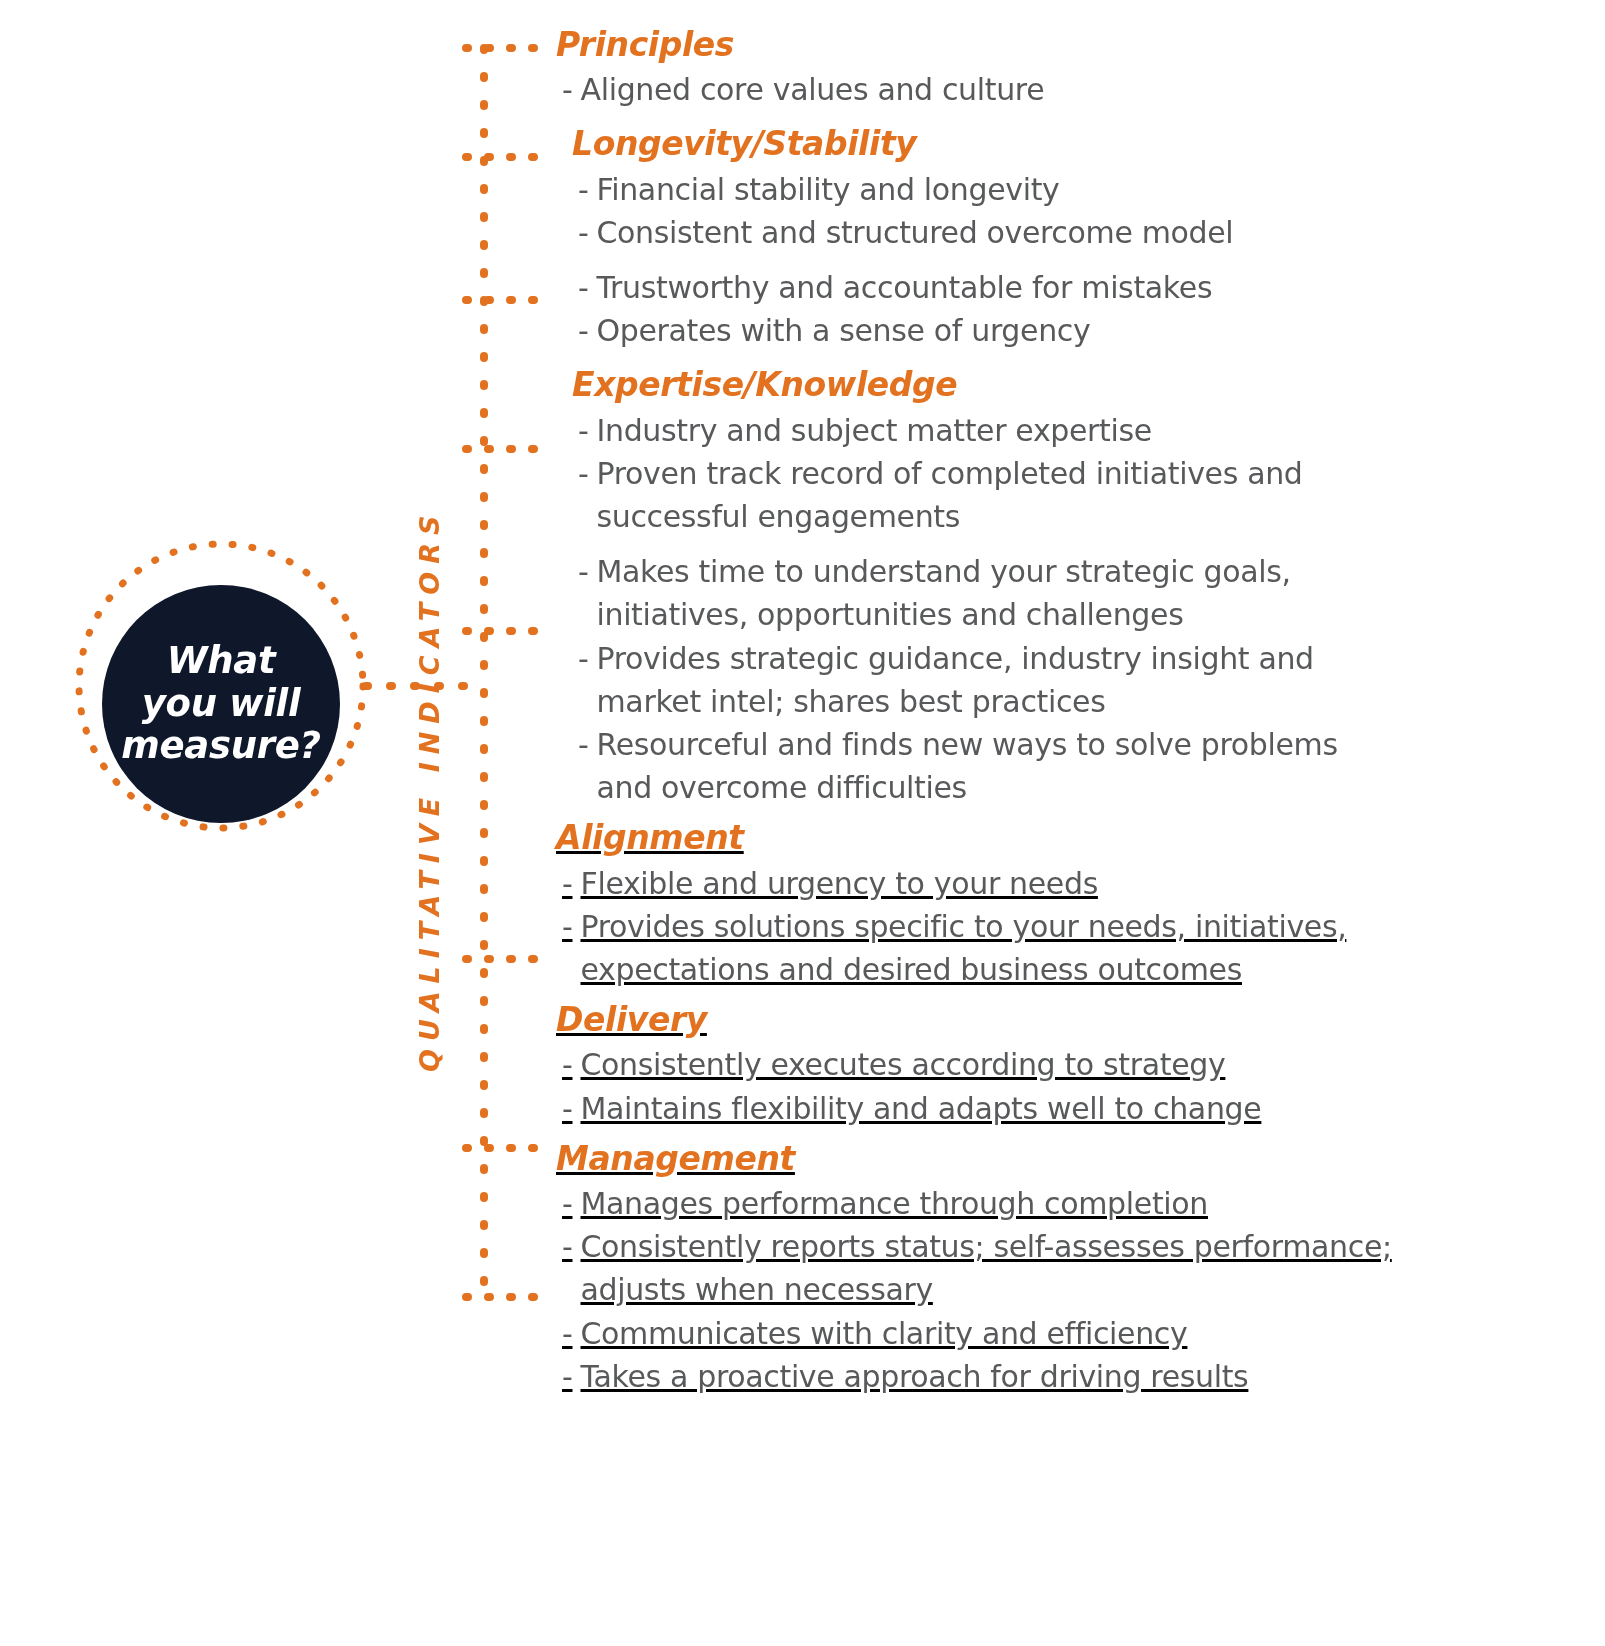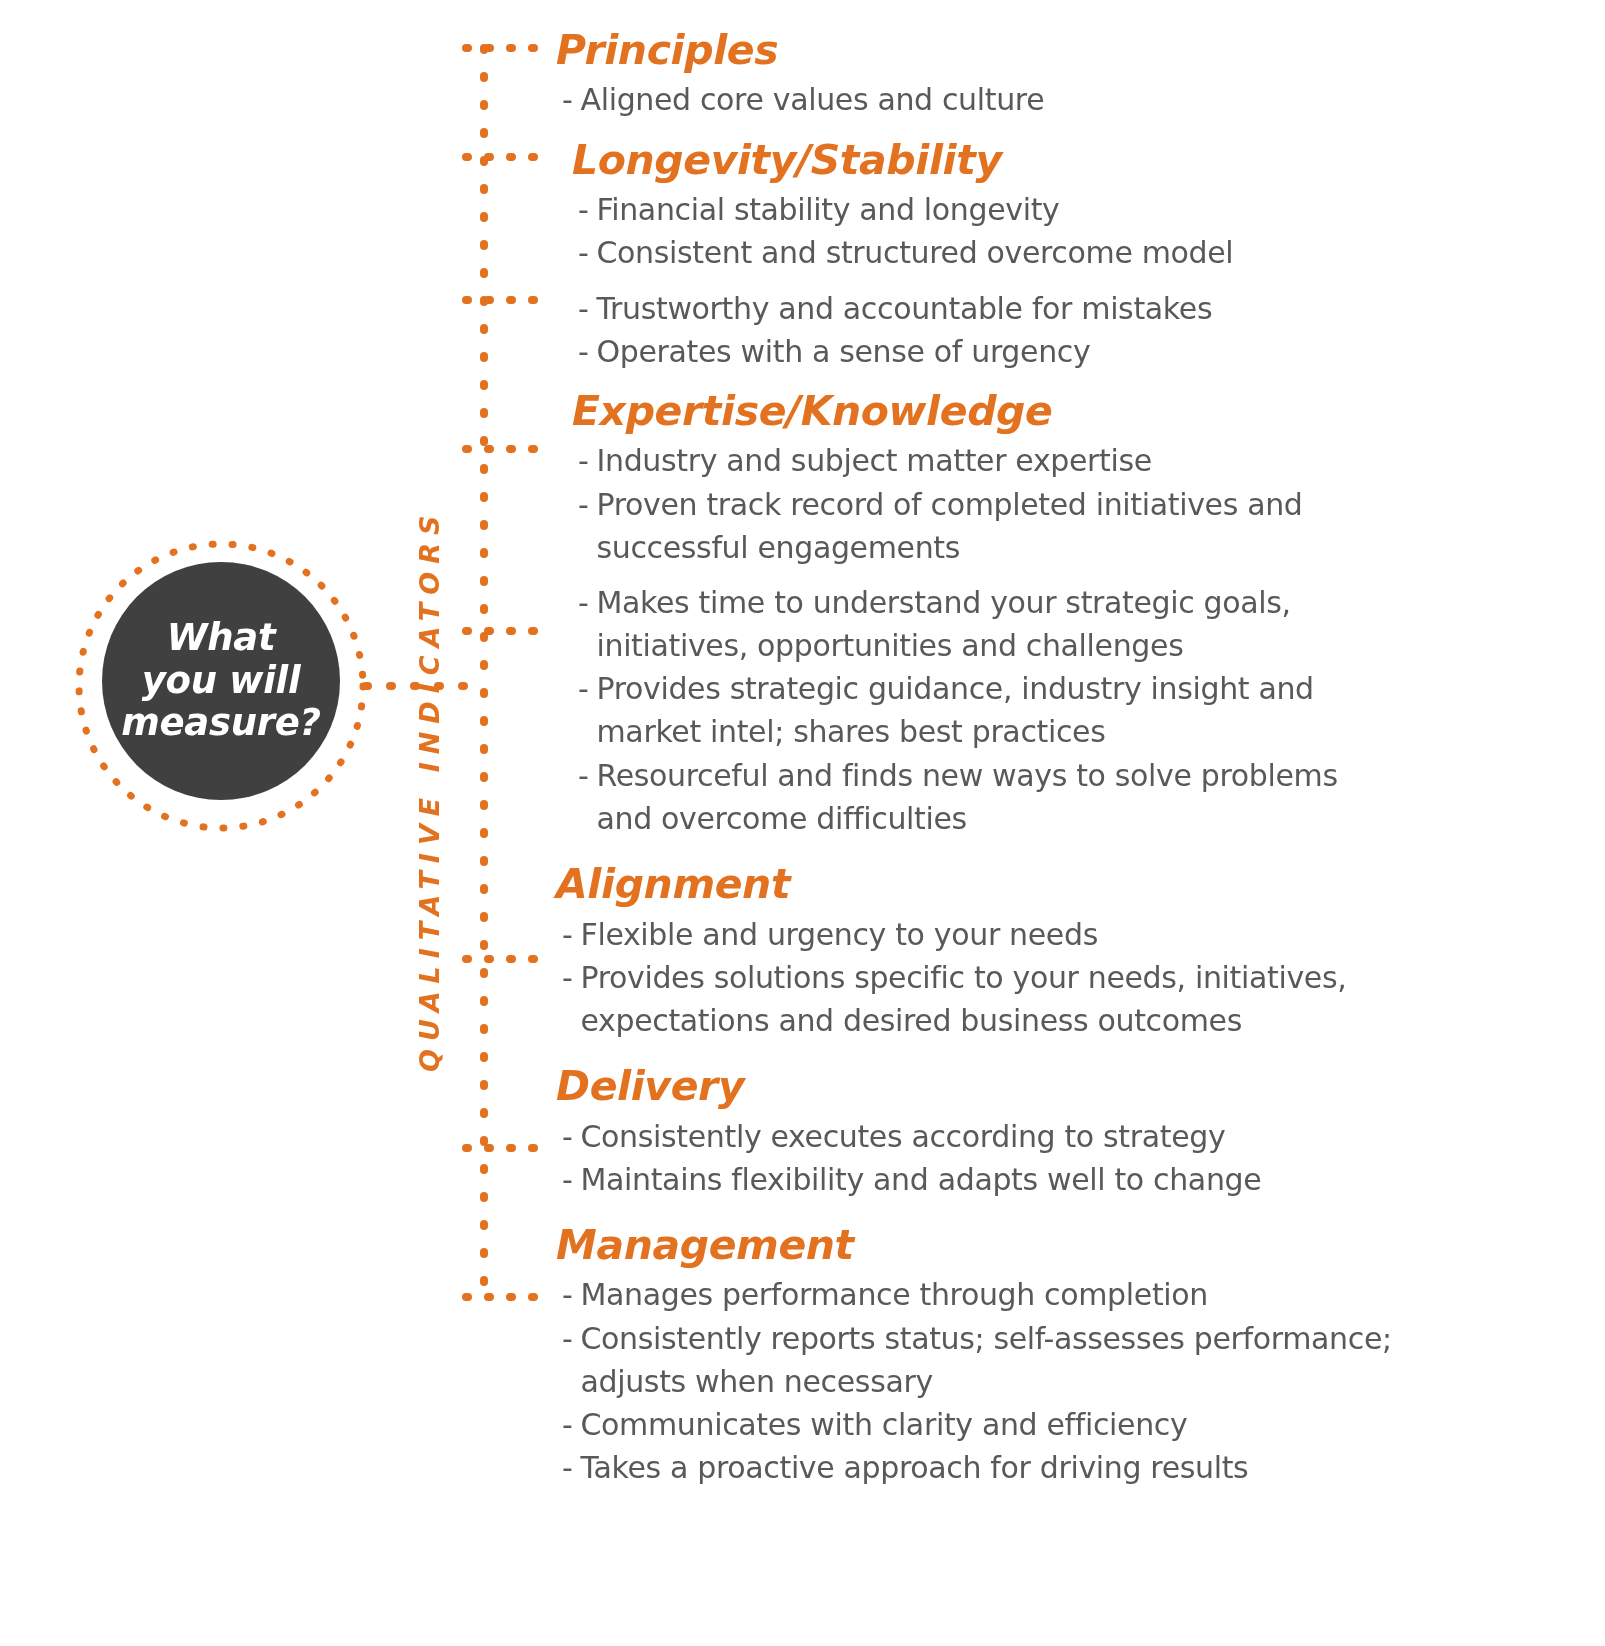--- a/index.html
+++ b/index.html
@@ -32,25 +32,25 @@
   }
   #dotted-ring {
     position: absolute;
     left: 0; top: 0;
     width: 292px;
     height: 292px;
   }
   #circle-fill {
     position: absolute;
     left: 27px;
-    top: 22px;
+    top: 45px;
     width: 238px;
     height: 238px;
     border-radius: 50%;
-    background: #404040;
+    background: #0f172a;
     display: flex;
     align-items: center;
     justify-content: center;
   }
   #circle-label {
     color: #ffffff;
     font-family: "DejaVu Sans", sans-serif;
     font-style: italic;
     font-weight: bold;
     font-size: 37px;
@@ -92,21 +92,21 @@
     width: 1040px;
   }
   .section {
     margin-bottom: 4px;
   }
   .section-heading {
     color: #E2721F;
     font-family: "DejaVu Sans", sans-serif;
     font-style: italic;
     font-weight: bold;
-    font-size: 41px;
+    font-size: 33px;
     line-height: 1.28;
     letter-spacing: -0.4px;
     margin: 0 0 2px 0;
   }
   .bullets {
     list-style: none;
     margin: 0;
     padding: 0 0 0 6px;
   }
   .bullet {
@@ -123,21 +123,21 @@
   .bullet .dash {
     flex: 0 0 auto;
     margin-right: 8px;
     color: #58595B;
   }
   .bullet .btext {
     flex: 1 1 auto;
   }
 
   
-  .sec-gap-lg { margin-top: 18px; }
+  .sec-gap-lg { margin-top: 8px; text-decoration: underline; }
   .sec-gap-md { margin-top: 12px; margin-left: 16px; }
 </style>
 </head>
 <body>
 
 <div id="canvas">
 
   <svg id="lines" viewBox="0 0 1605 1646" width="1605" height="1646">
 
     <line x1="484" y1="48" x2="484" y2="1300" stroke="#E2721F" stroke-width="8" stroke-linecap="round" stroke-dasharray="2 26"></line>

